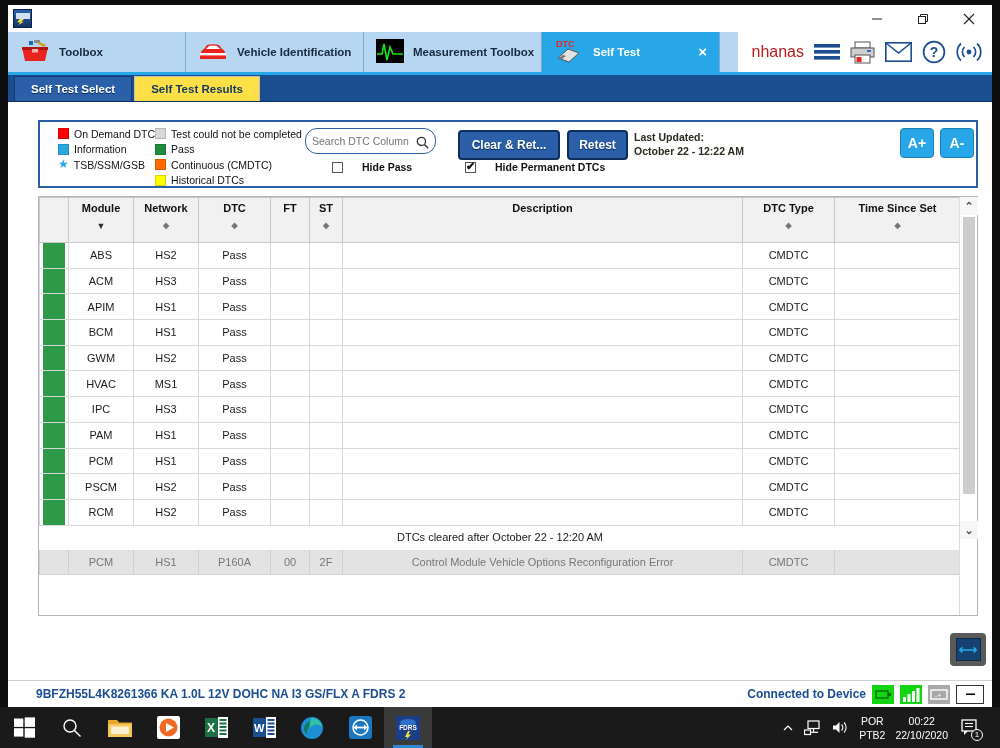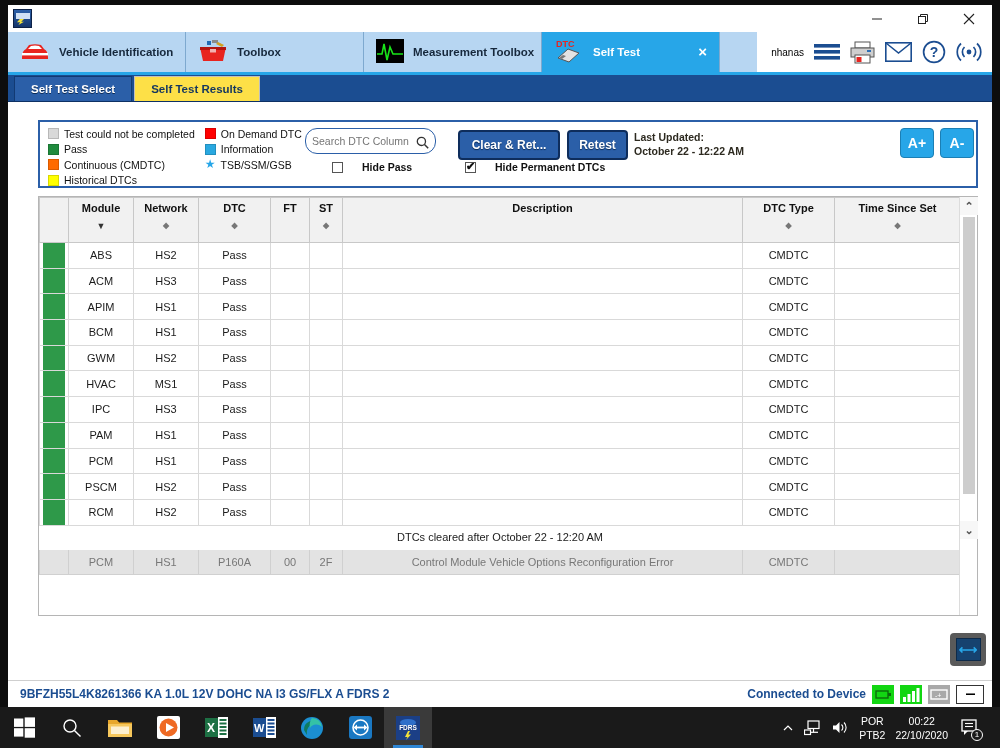--- a/index.html
+++ b/index.html
@@ -27,21 +27,21 @@
   
   .maintabs { height:43px; background:#b7d6f2; display:flex; border-bottom:3px solid #27a6e8;}
   .mtab { width:178px; height:40px; display:flex; align-items:center; gap:9px; padding-left:12px;
           border-right:1px solid #7ea9cf; font-size:11.5px; font-weight:bold; color:#16283c; }
   .mtab.wide { width:178px; }
   .mtab.active { background:#27a6e8; color:#fff; position:relative; }
   .mtab .lbl { white-space:nowrap; }
   .tabclose { position:absolute; right:12px; top:11px; color:#fff; font-size:15px; font-weight:bold;}
   .hdr-right { margin-left:auto; display:flex; align-items:center; gap:10px; padding:0 10px 0 14px;
                background:#fff; height:40px; }
-  .uname { font-size:10px; color:#000000; }
+  .uname { font-size:16px; color:#b91c1c; }
   .hicon { display:flex; align-items:center; justify-content:center; }
 
   
   .subtabs { height:27px; background:#1b4d91; display:flex; align-items:flex-end; padding-left:6px;
              border-bottom:1px solid #0d3064;}
   .stab { height:25px; padding:0 16px; display:flex; align-items:center; font-size:11.5px;
           font-weight:bold; color:#fff; background:#2b5fa8; border:1px solid #123a73;
           border-bottom:none; margin-right:2px; text-shadow:0 1px 0 #0b2a55; }
   .stab.active { background:#fde047; color:#14365f; text-shadow:none; border-color:#bfbfbf; }
 
@@ -117,21 +117,21 @@
   
   .navfab { position:absolute; right:6px; bottom:14px; width:36px; height:33px; background:#5a5a5a;
             border-radius:4px; display:flex; align-items:center; justify-content:center; }
   .navfab .inner { width:25px; height:23px; background:#16426f; border:1px solid #0d2a49;
                    display:flex; align-items:center; justify-content:center; color:#27a6e8;
                    font-size:13px; font-weight:bold; }
 
   
   .vinbar { position:absolute; left:0; bottom:0; width:984px; height:27px; background:#fff;
             border-top:1px solid #cfcfcf; display:flex; align-items:center; }
-  .vin { font-size:12px; font-weight:bold; color:#1b4d91; margin-left:12px; white-space:nowrap;
+  .vin { font-size:12px; font-weight:bold; color:#1b4d91; margin-left:28px; white-space:nowrap;
          overflow:hidden; max-width:395px; }
   .conn { margin-left:auto; display:flex; align-items:center; gap:6px; padding-right:8px; }
   .conn .txt { font-size:12px; font-weight:bold; color:#1b4d91; }
   .cico { width:22px; height:19px; display:flex; align-items:center; justify-content:center; }
 
   
   .taskbar { position:absolute; left:0; bottom:0; width:1000px; height:41px; background:#1a1a1a;
              display:flex; align-items:center; }
   .tb-item { width:48px; height:41px; display:flex; align-items:center; justify-content:center;
              position:relative; }
@@ -174,43 +174,43 @@
             <line x1="11" y1="1" x2="1" y2="11" stroke="#222" stroke-width="1.1"></line>
           </svg>
         </div>
       </div>
     </div>
 
     <div class="maintabs">
 
       <div class="mtab">
         <span>
-          <svg width="30" height="19" viewBox="0 0 30 19">
-            <path d="M2 15 Q2 9 6 7 L9 3 Q15 1.5 21 3 L24 7 Q28 9 28 15 L28 17 L2 17 Z" fill="#e8241f"></path>
-            <path d="M8 7 L11 4 Q15 3 19 4 L22 7 Z" fill="#fff"></path>
-            <rect x="2" y="11" width="26" height="2.4" fill="#fff"></rect>
-          </svg>
-        </span>
-        <span class="lbl">Vehicle Identification</span>
-      </div>
-
-      <div class="mtab">
-        <span>
           <svg width="30" height="22" viewBox="0 0 30 22">
             <rect x="9" y="1" width="4" height="4" fill="#1f6ab5"></rect>
             <rect x="14" y="0" width="6" height="3" fill="#8a8a8a"></rect>
             <path d="M20 2 L26 5 L24 7 L18 4 Z" fill="#d0a020"></path>
             <path d="M2 7 L28 7 L25 21 L5 21 Z" fill="#e8241f"></path>
             <rect x="2" y="7" width="26" height="3" fill="#b3140f"></rect>
             <rect x="12" y="9" width="6" height="3.5" fill="#f2b2b0"></rect>
           </svg>
         </span>
         <span class="lbl">Toolbox</span>
       </div>
 
+      <div class="mtab">
+        <span>
+          <svg width="30" height="19" viewBox="0 0 30 19">
+            <path d="M2 15 Q2 9 6 7 L9 3 Q15 1.5 21 3 L24 7 Q28 9 28 15 L28 17 L2 17 Z" fill="#e8241f"></path>
+            <path d="M8 7 L11 4 Q15 3 19 4 L22 7 Z" fill="#fff"></path>
+            <rect x="2" y="11" width="26" height="2.4" fill="#fff"></rect>
+          </svg>
+        </span>
+        <span class="lbl">Vehicle Identification</span>
+      </div>
+
       <div class="mtab wide">
         <span>
           <svg width="28" height="24" viewBox="0 0 28 24">
             <rect x="0" y="0" width="28" height="24" fill="#000"></rect>
             <polyline points="1,15 6,15 8,5 11,21 14,8 17,15 27,15" fill="none" stroke="#19e619" stroke-width="1.6"></polyline>
           </svg>
         </span>
         <span class="lbl">Measurement Toolbox</span>
       </div>
 
@@ -271,51 +271,51 @@
     <div class="subtabs">
       <div class="stab">Self Test Select</div>
       <div class="stab active">Self Test Results</div>
     </div>
 
     <div class="content">
 
       <div class="legend-box">
 
         <div class="legend-cols">
+          <div class="lcol lcol2">
+            <div class="lrow">
+              <span class="sw" style="background:#ff0000"></span>
+              <span>On Demand DTC</span>
+            </div>
+            <div class="lrow">
+              <span class="sw" style="background:#29a8e0"></span>
+              <span>Information</span>
+            </div>
+            <div class="lrow">
+              <span class="star">★</span>
+              <span>TSB/SSM/GSB</span>
+            </div>
+          </div>
+
           <div class="lcol">
             <div class="lrow">
               <span class="sw" style="background:#d9d9d9"></span>
               <span>Test could not be completed</span>
             </div>
             <div class="lrow">
               <span class="sw" style="background:#1f8b3d"></span>
               <span>Pass</span>
             </div>
             <div class="lrow">
               <span class="sw" style="background:#ff6a00"></span>
               <span>Continuous (CMDTC)</span>
             </div>
             <div class="lrow">
               <span class="sw" style="background:#ffff00"></span>
               <span>Historical DTCs</span>
-            </div>
-          </div>
-
-          <div class="lcol lcol2">
-            <div class="lrow">
-              <span class="sw" style="background:#ff0000"></span>
-              <span>On Demand DTC</span>
-            </div>
-            <div class="lrow">
-              <span class="sw" style="background:#29a8e0"></span>
-              <span>Information</span>
-            </div>
-            <div class="lrow">
-              <span class="star">★</span>
-              <span>TSB/SSM/GSB</span>
             </div>
           </div>
         </div>
 
         <div class="searchwrap">
           <div class="searchbox">
             <input type="text" placeholder="Search DTC Column" style="">
             <span class="mag">
               <svg width="13" height="13" viewBox="0 0 13 13">
                 <circle cx="5.4" cy="5.4" r="4.1" fill="none" stroke="#333" stroke-width="1.3"></circle>

